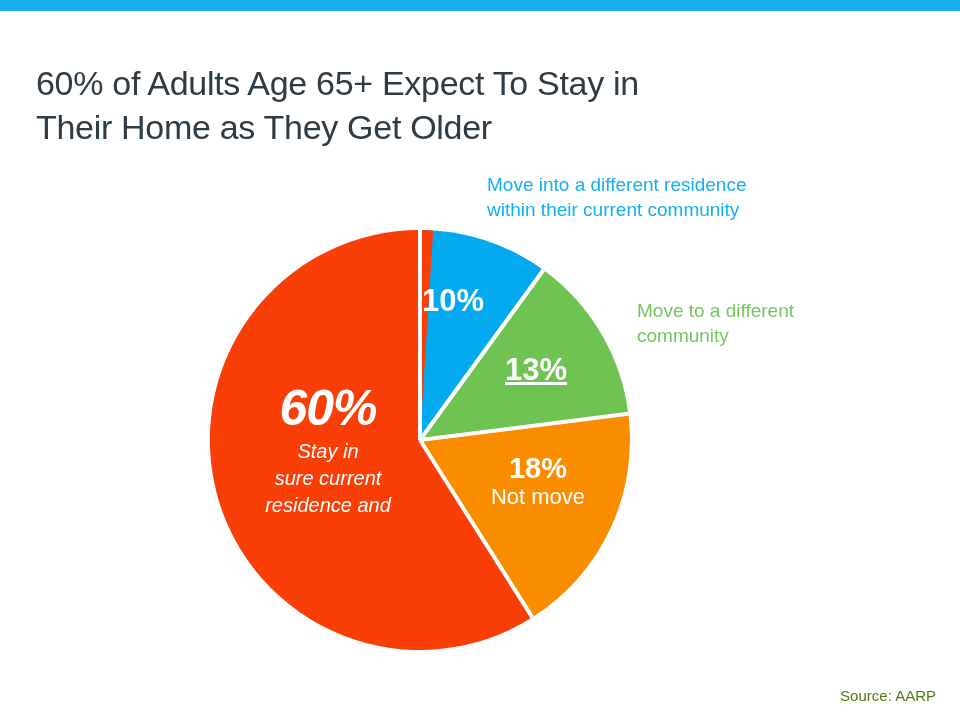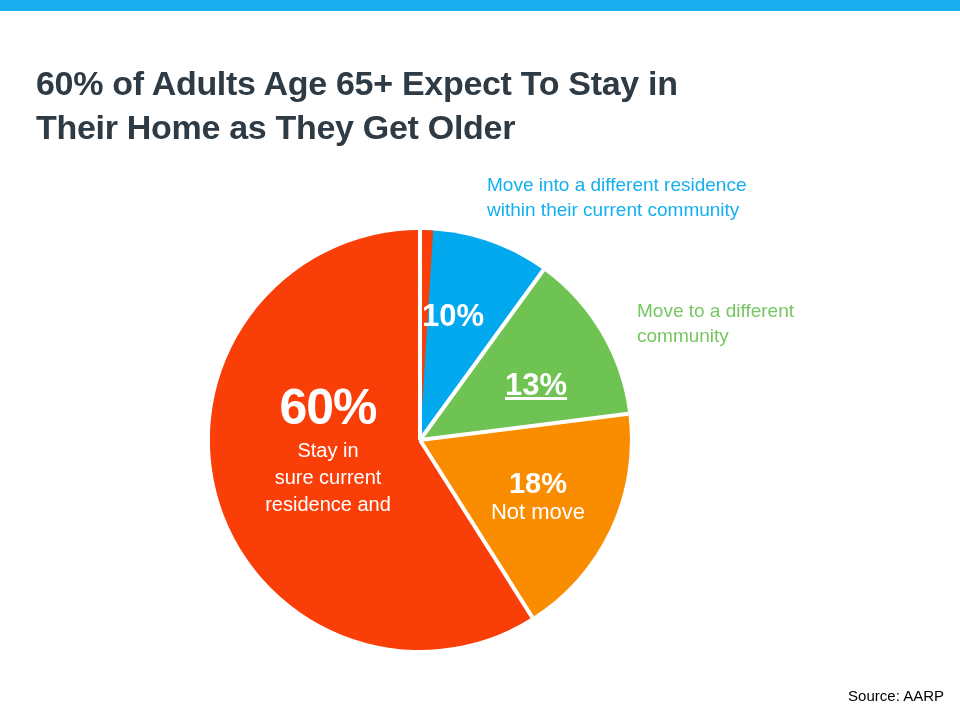--- a/index.html
+++ b/index.html
@@ -23,21 +23,21 @@
     height: 11px;
     background: #1BAFF0;
   }
 
   #page-title {
     position: absolute;
     left: 36px;
     top: 38px;
     width: 760px;
     font-size: 34px;
-    font-weight: bold;
+    font-weight: normal;
     line-height: 44px;
     color: #2E3A44;
     letter-spacing: -0.3px;
   }
   #page-title .title-line {
     display: block;
   }
 
   #chart-area {
     position: absolute;
@@ -71,21 +71,20 @@
     left: 637px;
     top: 298px;
     width: 230px;
     color: #76C661;
   }
 
   .slice-label {
     position: absolute;
     color: #ffffff;
     text-align: center;
-    margin-top: 15px;
   }
 
   #label-blue-pct {
     left: 398px;
     top: 283px;
     width: 110px;
     font-size: 31px;
     font-weight: bold;
   }
   #label-green-pct {
@@ -107,43 +106,44 @@
     line-height: 32px;
     display: block;
   }
   #label-orange-text {
     font-size: 22px;
     line-height: 26px;
     display: block;
   }
   #label-red-group {
     left: 228px;
-    top: 364px;
+    top: 380px;
     width: 200px;
+    font-style: italic;
   }
   #label-red-pct {
     font-size: 50px;
     font-weight: bold;
     line-height: 56px;
     display: block;
     letter-spacing: -1px;
   }
   #label-red-text {
     font-size: 20px;
     line-height: 27px;
     display: block;
     padding-top: 2px;
   }
 
   #source-note {
     position: absolute;
-    right: 16px;
+    right: 24px;
     bottom: 16px;
     font-size: 15px;
-    color: #000000;
+    color: #4d7c0f;
   }
 </style>
 </head>
 <body>
 
 <div id="top-accent-bar"></div>
 
 <h1 id="page-title">
   <span class="title-line">60% of Adults Age 65+ Expect To Stay in</span>
   <span class="title-line">Their Home as They Get Older</span>

